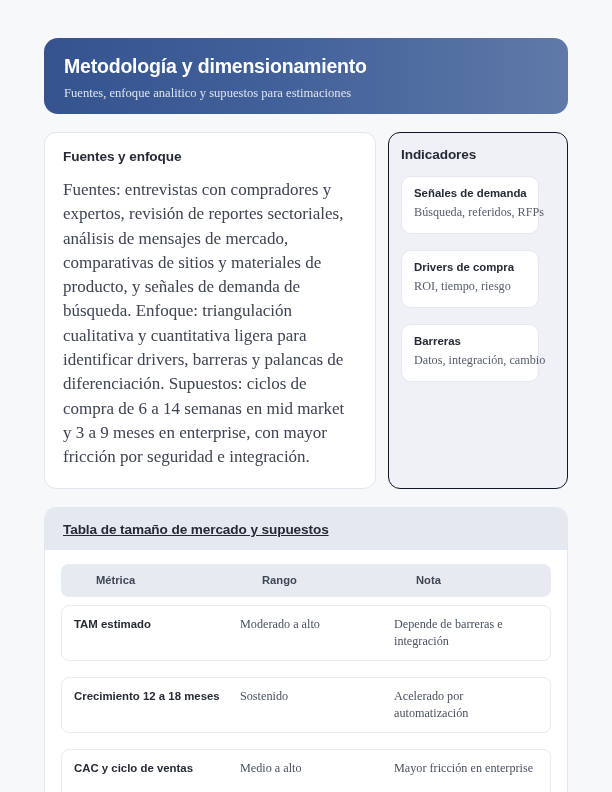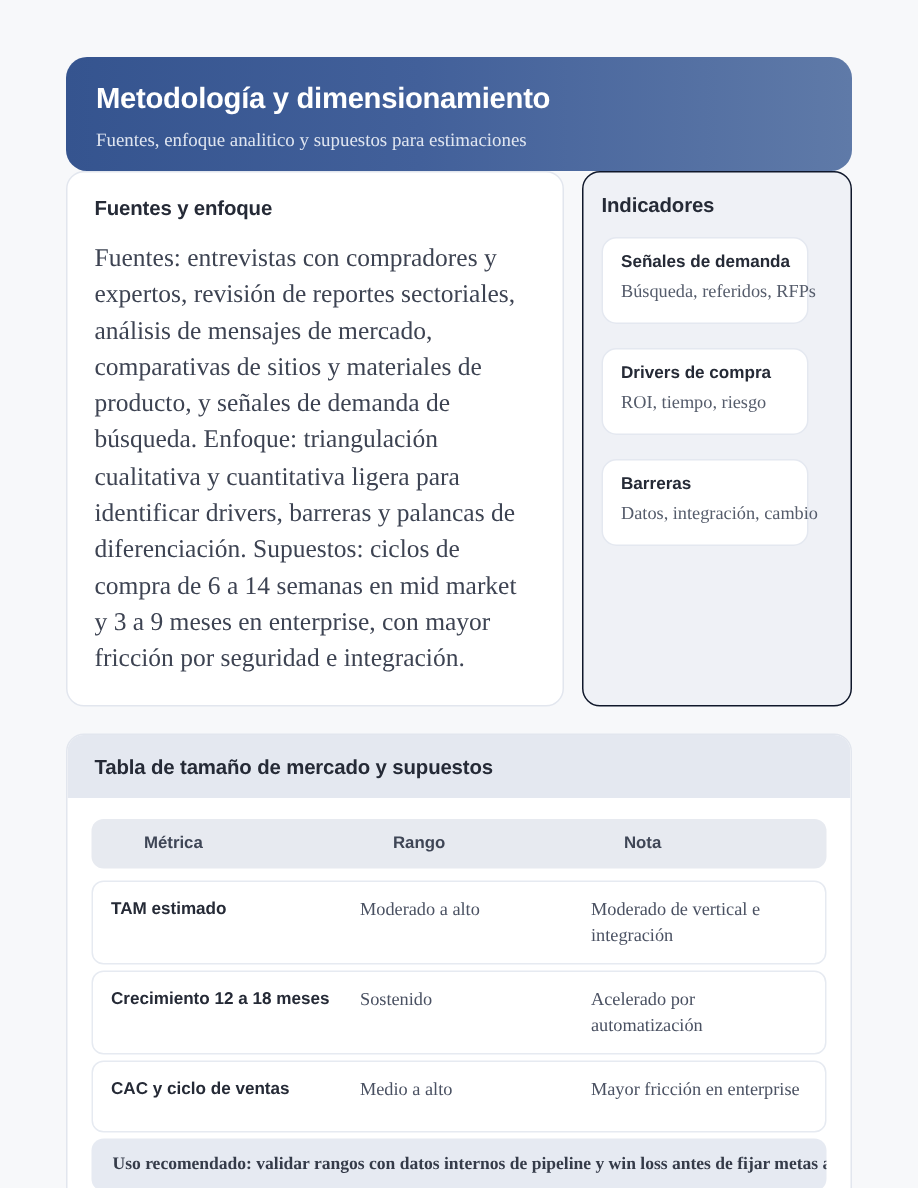--- a/index.html
+++ b/index.html
@@ -47,20 +47,21 @@
     font-family: "Liberation Serif", serif;
     font-size: 12.6px;
     color: #dfe5f0;
     line-height: 16px;
   }
 
   
   .mid-row {
     display: flex;
     gap: 12px;
+    margin-top: 18px;
     align-items: stretch;
   }
 
   .card {
     box-sizing: border-box;
     border: 1px solid #e2e6ee;
     border-radius: 12px;
     background: #ffffff;
   }
 
@@ -141,20 +142,21 @@
     background: #e4e8f0;
     padding: 14px 18px 13px 18px;
   }
   .table-band-title {
     margin: 0;
     font-family: "Liberation Sans", sans-serif;
     font-size: 13.6px;
     font-weight: bold;
     color: #252a36;
     letter-spacing: -0.1px;
+    text-decoration: underline;
   }
   .table-body {
     padding: 14px 16px 14px 16px;
   }
   .t-row {
     display: flex;
     box-sizing: border-box;
   }
   .t-head {
     background: #e7eaf0;
@@ -170,21 +172,21 @@
     color: #3f4656;
     padding-left: 35px;
   }
   .t-data {
     background: #ffffff;
     border: 1px solid #e6eaf1;
     border-radius: 8px;
     min-height: 48px;
     padding-top: 10px;
     padding-bottom: 10px;
-    margin-bottom: 4px;
+    margin-bottom: 16px;
   }
   .t-cell {
     box-sizing: border-box;
     padding-left: 12px;
   }
   .c-metric { width: 166px; }
   .c-range  { width: 154px; }
   .c-note   { flex: 1; padding-right: 10px; }
 
   .t-data .c-metric {
@@ -273,21 +275,21 @@
 
       <div class="t-row t-head">
         <div class="t-cell c-metric">Métrica</div>
         <div class="t-cell c-range">Rango</div>
         <div class="t-cell c-note">Nota</div>
       </div>
 
       <div class="t-row t-data">
         <div class="t-cell c-metric">TAM estimado</div>
         <div class="t-cell c-range">Moderado a alto</div>
-        <div class="t-cell c-note">Moderado de vertical e integración</div>
+        <div class="t-cell c-note">Depende de barreras e integración</div>
       </div>
 
       <div class="t-row t-data">
         <div class="t-cell c-metric">Crecimiento 12 a 18 meses</div>
         <div class="t-cell c-range">Sostenido</div>
         <div class="t-cell c-note">Acelerado por automatización</div>
       </div>
 
       <div class="t-row t-data">
         <div class="t-cell c-metric">CAC y ciclo de ventas</div>

